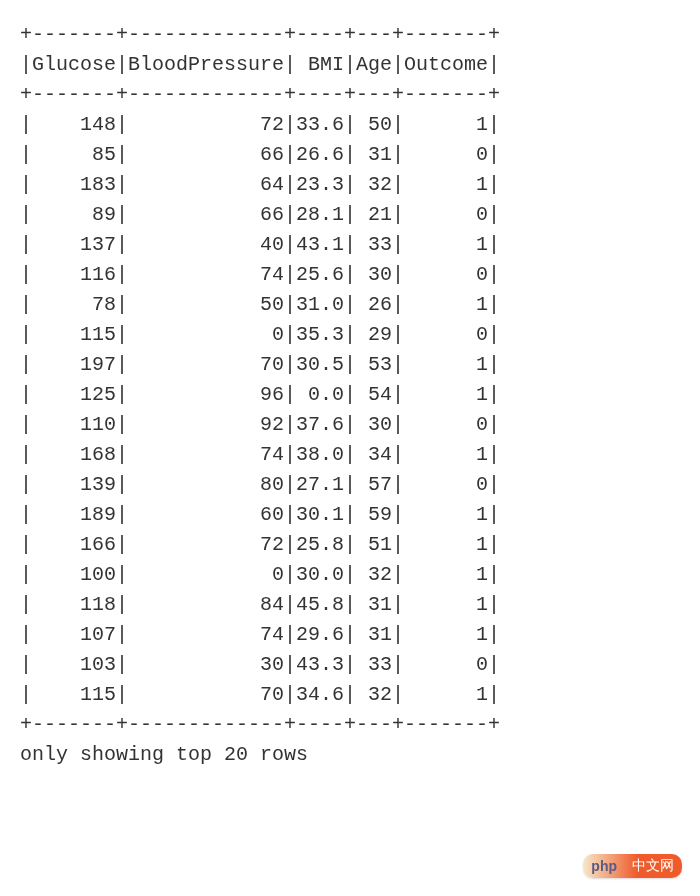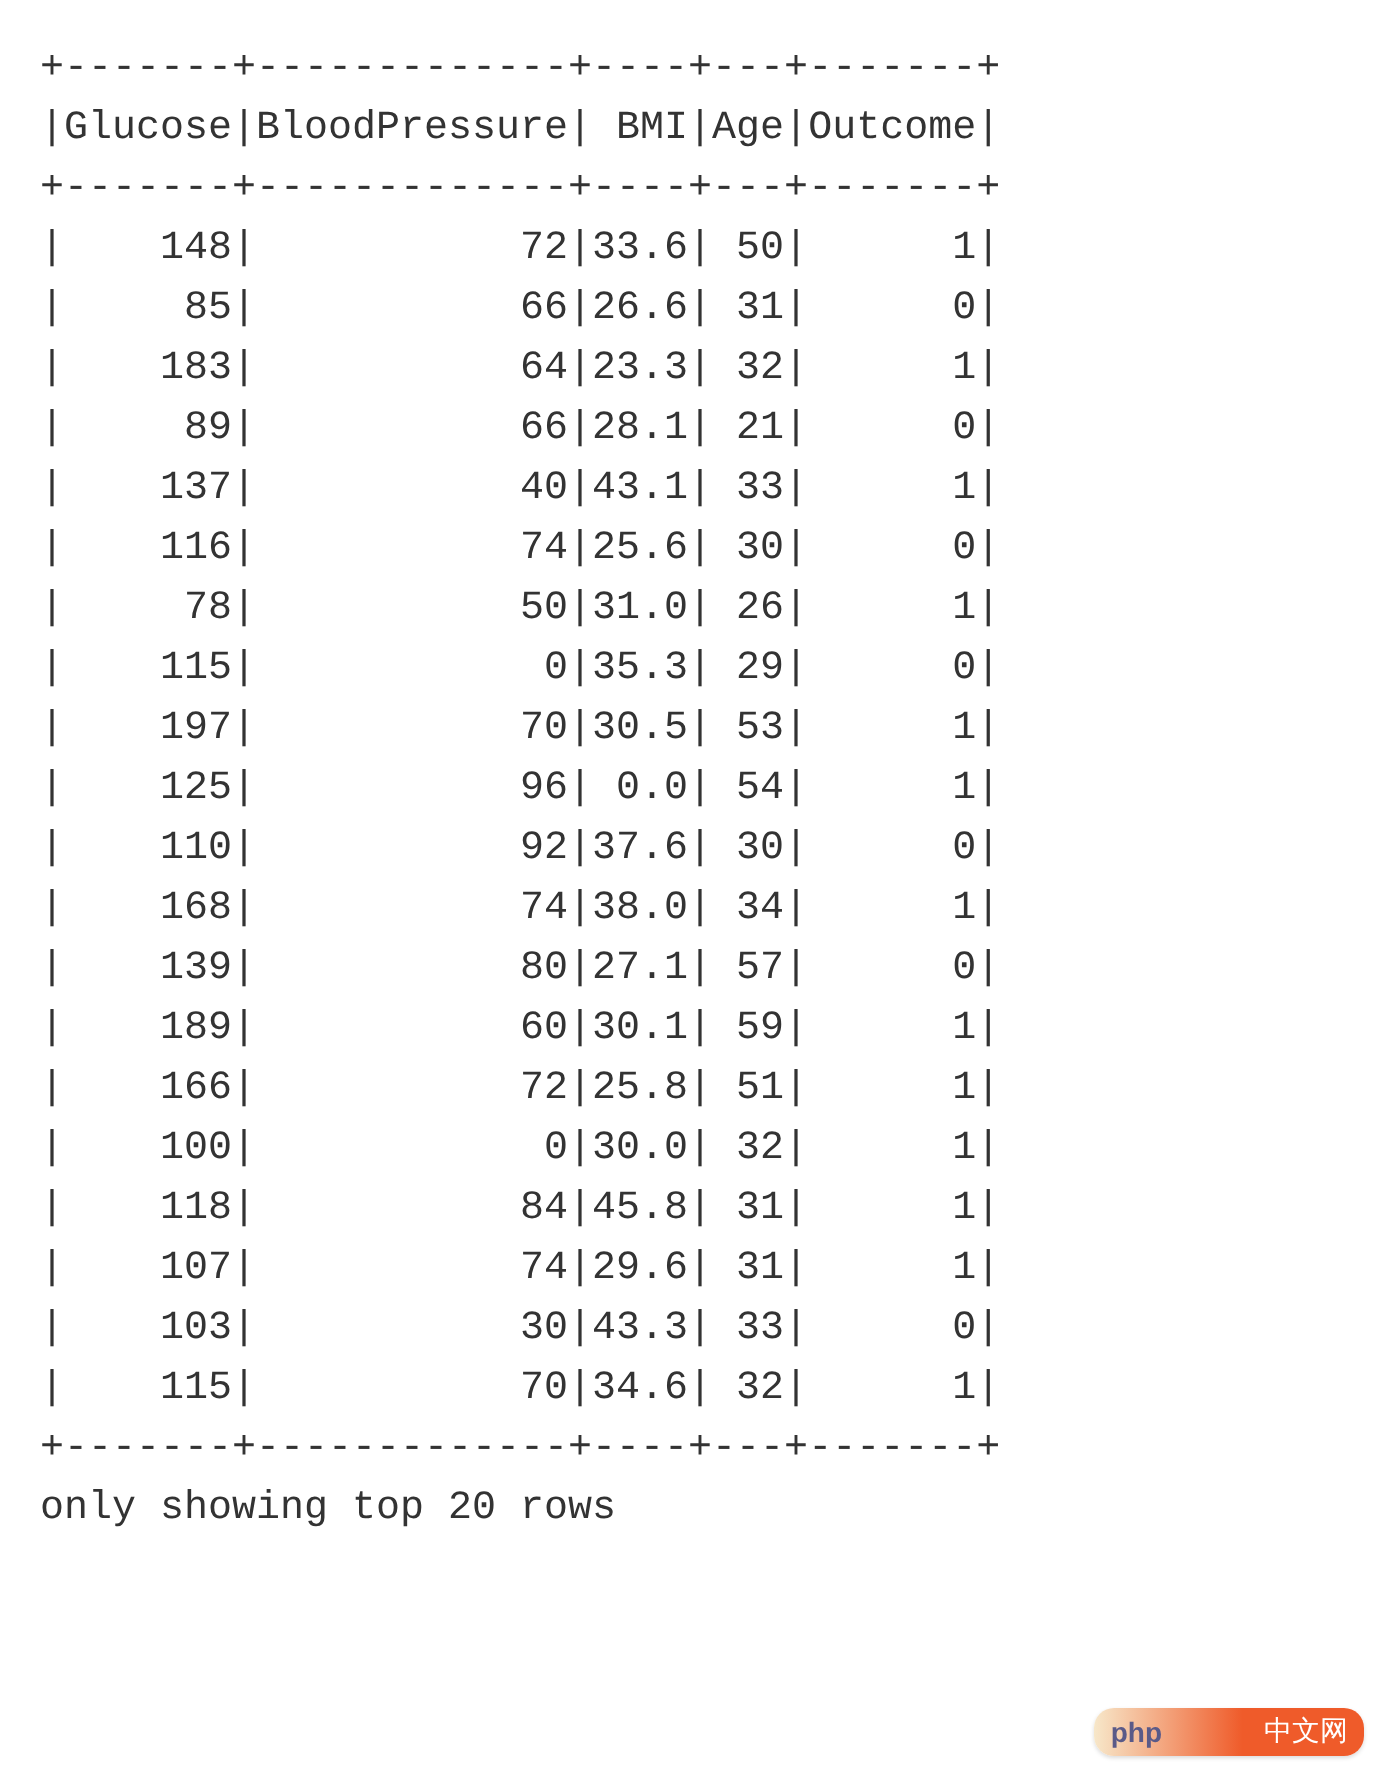--- a/index.html
+++ b/index.html
@@ -34,21 +34,20 @@
       align-items: center;
       gap: 15px;
       box-shadow: 0 1px 2px rgba(0,0,0,0.15);
     }
     .watermark .php-p {
       color: #5a5a88;
       font-weight: 700;
     }
     .watermark .cn {
       color: #ffffff;
-      margin-left: 36px;
     }
   </style>
 </head>
 <body>
 
 <pre id="ascii-table">+-------+-------------+----+---+-------+
 |Glucose|BloodPressure| BMI|Age|Outcome|
 +-------+-------------+----+---+-------+
 |    148|           72|33.6| 50|      1|
 |     85|           66|26.6| 31|      0|

